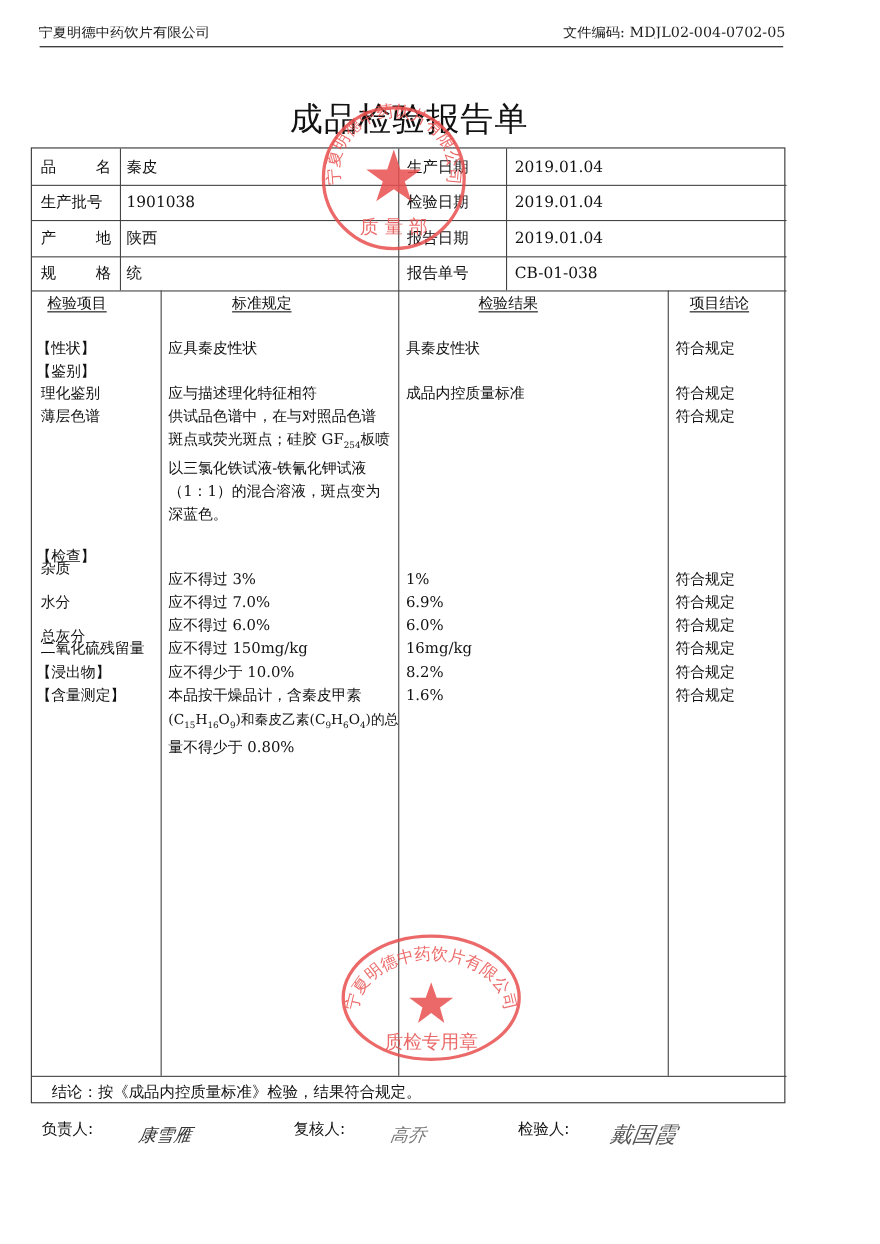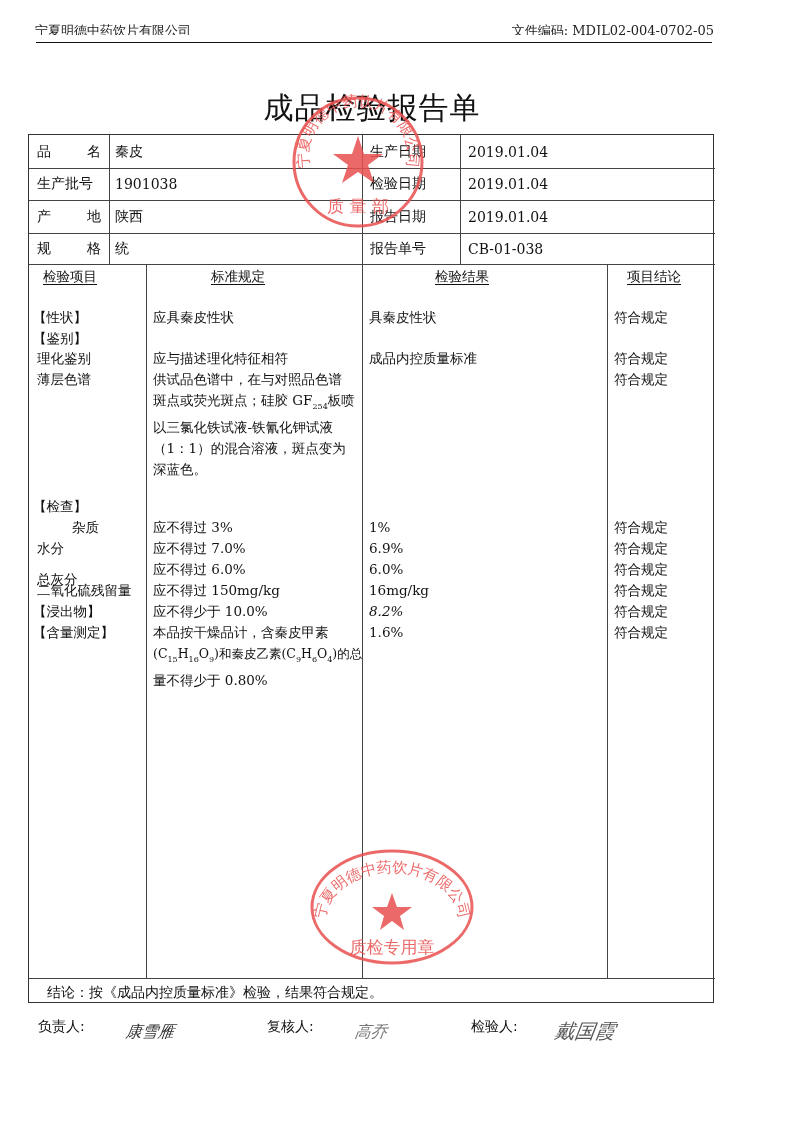--- a/index.html
+++ b/index.html
@@ -100,21 +100,21 @@
     <div>供试品色谱中，在与对照品色谱</div>
     <div><span>斑点或荧光斑点；硅胶 GF</span><span class="sub">254</span><span>板喷</span></div>
     <div>以三氯化铁试液-铁氰化钾试液</div>
     <div>（1：1）的混合溶液，斑点变为</div>
     <div>深蓝色。</div>
   </div>
   <div class="txt" style="left:585px;top:234px;">符合规定</div>
 
   <div class="txt" style="left:4px;top:361px;">【检查】</div>
 
-  <div class="txt" style="left:8px;top:382px;margin-left:35px;">杂质</div>
+  <div class="txt" style="left:8px;top:372px;">杂质</div>
   <div class="txt" style="left:124px;top:382px;">应不得过 3%</div>
   <div class="txt" style="left:340px;top:382px;">1%</div>
   <div class="txt" style="left:585px;top:382px;">符合规定</div>
 
   <div class="txt" style="left:8px;top:403px;">水分</div>
   <div class="txt" style="left:124px;top:403px;">应不得过 7.0%</div>
   <div class="txt" style="left:340px;top:403px;">6.9%</div>
   <div class="txt" style="left:585px;top:403px;">符合规定</div>
 
   <div class="txt" style="left:8px;top:424px;margin-top:10px;">总灰分</div>
@@ -122,21 +122,21 @@
   <div class="txt" style="left:340px;top:424px;">6.0%</div>
   <div class="txt" style="left:585px;top:424px;">符合规定</div>
 
   <div class="txt" style="left:8px;top:445px;">二氧化硫残留量</div>
   <div class="txt" style="left:124px;top:445px;">应不得过 150mg/kg</div>
   <div class="txt" style="left:340px;top:445px;">16mg/kg</div>
   <div class="txt" style="left:585px;top:445px;">符合规定</div>
 
   <div class="txt" style="left:4px;top:466px;">【浸出物】</div>
   <div class="txt" style="left:124px;top:466px;">应不得少于 10.0%</div>
-  <div class="txt" style="left:340px;top:466px;font-style:italic;">8.2%</div>
+  <div class="txt" style="left:340px;top:466px;">8.2%</div>
   <div class="txt" style="left:585px;top:466px;">符合规定</div>
 
   <div class="txt" style="left:4px;top:487px;">【含量测定】</div>
   <div class="para" style="left:124px;top:487px;width:206px;">
     <div>本品按干燥品计，含秦皮甲素</div>
     <div style="white-space:nowrap;font-size:12.5px;">
       <span>(C</span><span class="sub">15</span><span>H</span><span class="sub">16</span><span>O</span><span class="sub">9</span><span>)</span><span>和秦皮乙素</span><span>(C</span><span class="sub">9</span><span>H</span><span class="sub">6</span><span>O</span><span class="sub">4</span><span>)</span><span>的总</span>
     </div>
     <div>量不得少于 0.80%</div>
   </div>

